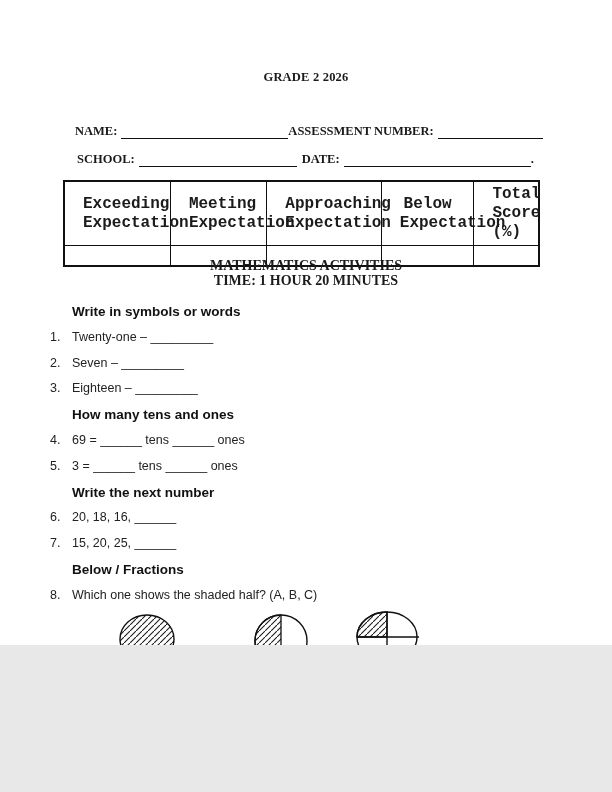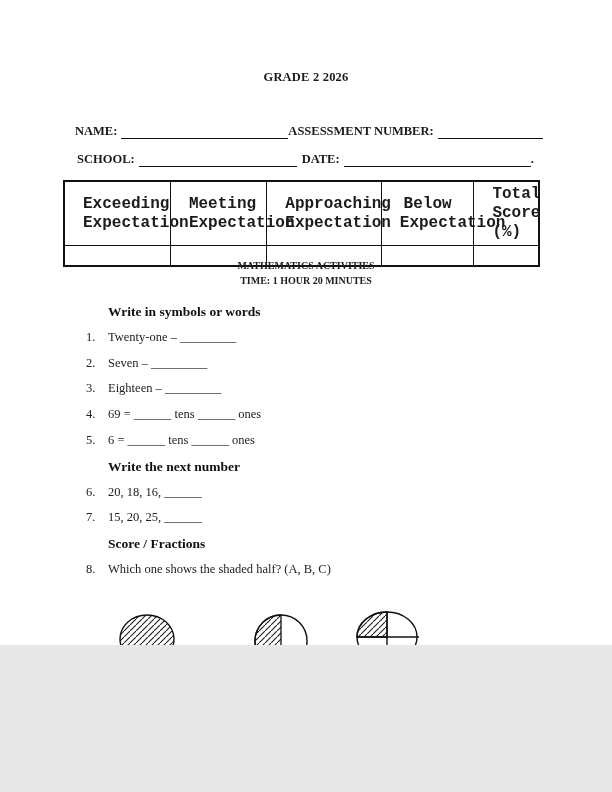--- a/index.html
+++ b/index.html
@@ -42,30 +42,29 @@
   .score-table th, .score-table td { border:1.2px solid #111; }
   .score-table th {
     font-family:Liberation Mono, monospace; font-weight:bold; font-size:16px;
     line-height:19px; text-align:center; vertical-align:middle; padding:3px 18px;
   }
   .score-table td { height:17px; padding:1px; }
 
   
   .activities {
     position:absolute; top:259px; left:0; right:0; text-align:center;
-    font-weight:bold; font-size:10px; line-height:14.5px;
+    font-weight:bold; font-size:14px; line-height:14.5px;
     font-family:"Liberation Serif", serif;
   }
 
   
   .questions {
     position:absolute; top:299px; left:50px; right:20px;
-    font-family:Liberation Serif, serif; font-size:12.5px;
+    font-family:Liberation Sans, sans-serif; font-size:12.5px;
     color:#222;
-    margin-left:36px;
   }
   .qrow { display:flex; line-height:25.8px; height:25.8px; white-space:nowrap; }
   .qrow .qnum  { width:22px; flex:0 0 22px; }
   .qrow .qtext { flex:1; }
   .qrow.heading .qtext {
     margin-left:22px; font-weight:bold; font-size:13.5px; color:#111;
   }
 
   
   .figures { position:absolute; top:605px; left:0; width:612px; height:85px; }
@@ -147,43 +146,46 @@
     </div>
     <div class="qrow">
       <span class="qnum">2.</span>
       <span class="qtext">Seven – _________</span>
     </div>
     <div class="qrow">
       <span class="qnum">3.</span>
       <span class="qtext">Eighteen – _________</span>
     </div>
 
+    <div class="qrow heading">
+      <span class="qtext">How many tens and ones</span>
+    </div>
     <div class="qrow">
       <span class="qnum">4.</span>
       <span class="qtext">69 = ______ tens ______ ones</span>
     </div>
     <div class="qrow">
       <span class="qnum">5.</span>
-      <span class="qtext">6 = ______ tens ______ ones</span>
+      <span class="qtext">3 = ______ tens ______ ones</span>
     </div>
 
     <div class="qrow heading">
       <span class="qtext">Write the next number</span>
     </div>
     <div class="qrow">
       <span class="qnum">6.</span>
       <span class="qtext">20, 18, 16, ______</span>
     </div>
     <div class="qrow">
       <span class="qnum">7.</span>
       <span class="qtext">15, 20, 25, ______</span>
     </div>
 
     <div class="qrow heading">
-      <span class="qtext">Score / Fractions</span>
+      <span class="qtext">Below / Fractions</span>
     </div>
     <div class="qrow">
       <span class="qnum">8.</span>
       <span class="qtext">Which one shows the shaded half? (A, B, C)</span>
     </div>
   </div>
 
   <div class="figures">
 
     <span class="fig-label lbl-a">A.</span>

